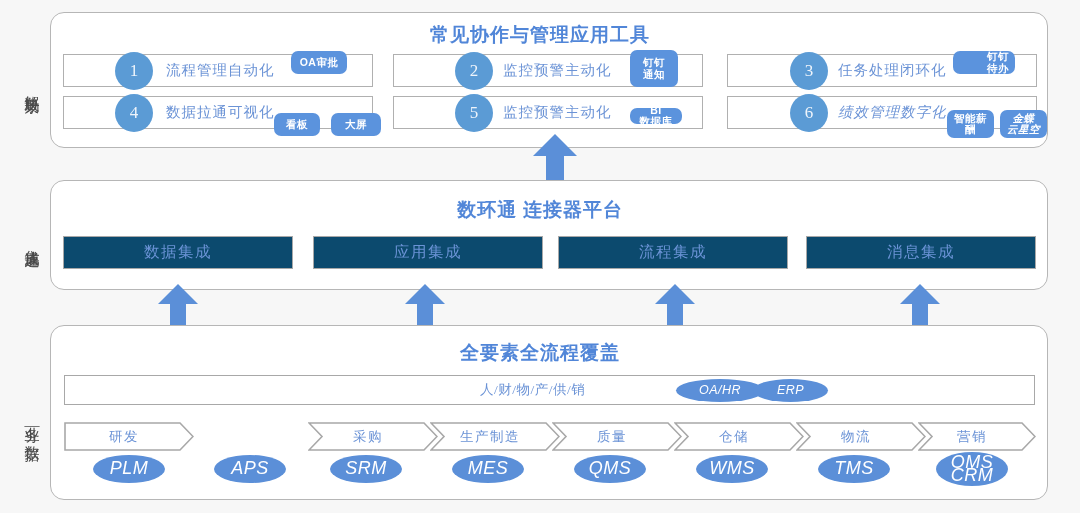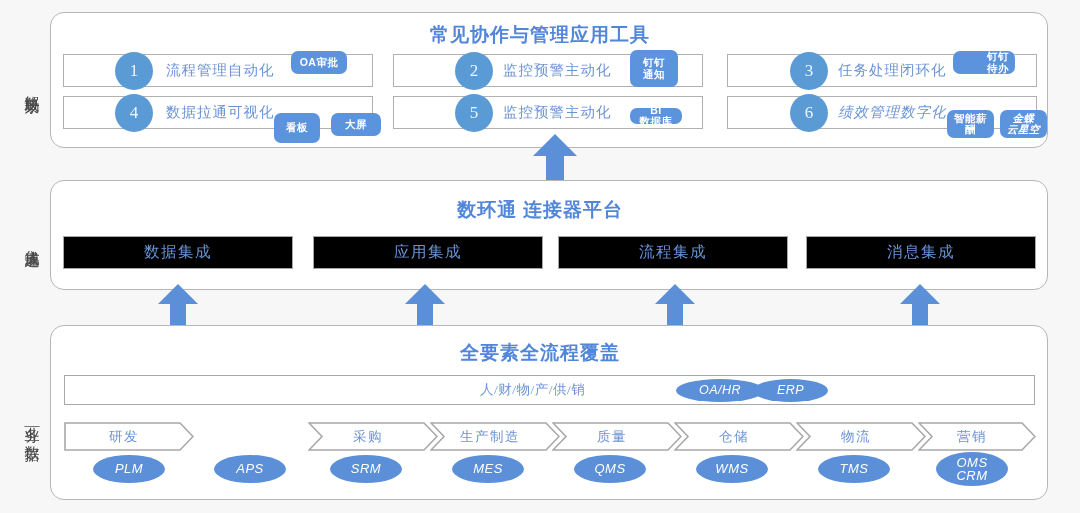--- a/index.html
+++ b/index.html
@@ -88,21 +88,21 @@
     line-height:11.5px;
     z-index:6;
     box-sizing:border-box;
     padding:2px 4px;
   }
 
   
   .int-box{
     position:absolute;
     border:1.5px solid #a8a8a8;
-    background:#000000;
+    background:#0c4a6e;
     box-sizing:border-box;
     height:33px;
     display:flex;align-items:center;justify-content:center;
     color:#6b93d6;
     font-family:"Liberation Serif","DejaVu Serif",serif;
     font-size:15.5px;
     letter-spacing:1.5px;
     text-align:center;
   }
 
@@ -151,21 +151,21 @@
     letter-spacing:1.5px;
     white-space:nowrap;
   }
   .ell{
     position:absolute;
     background:#5b8fd8;
     color:#fff;
     border-radius:50%;
     display:flex;align-items:center;justify-content:center;
     flex-direction:column;
-    font-size:13px;
+    font-size:18px;
     font-style:italic;
     letter-spacing:.5px;
     line-height:13.5px;
     text-align:center;
   }
 </style>
 </head>
 <body>
 
 <div class="stage">
@@ -178,21 +178,21 @@
   <div class="panel-title" style="top:22px;">常见协作与管理应用工具</div>
 
   <div class="scn-box" style="left:63px;top:54px;width:310px;"></div>
   <div class="scn-num" style="left:115px;top:52px;">1</div>
   <div class="scn-text" style="left:166px;top:54px;">流程管理自动化</div>
   <div class="tag" style="left:291px;top:51px;width:56px;height:23px;">OA审批</div>
 
   <div class="scn-box" style="left:63px;top:96px;width:310px;"></div>
   <div class="scn-num" style="left:115px;top:94px;">4</div>
   <div class="scn-text" style="left:166px;top:96px;">数据拉通可视化</div>
-  <div class="tag" style="left:274px;top:113px;width:46px;height:30px;">看板</div>
+  <div class="tag" style="left:274px;top:113px;width:46px;height:23px;">看板</div>
   <div class="tag" style="left:331px;top:113px;width:50px;height:23px;">大屏</div>
 
   <div class="scn-box" style="left:393px;top:54px;width:310px;"></div>
   <div class="scn-num" style="left:455px;top:52px;">2</div>
   <div class="scn-text" style="left:503px;top:54px;">监控预警主动化</div>
   <div class="tag" style="left:630px;top:50px;width:48px;height:37px;white-space:pre;">钉钉
 通知</div>
 
   <div class="scn-box" style="left:393px;top:96px;width:310px;"></div>
   <div class="scn-num" style="left:455px;top:94px;">5</div>

